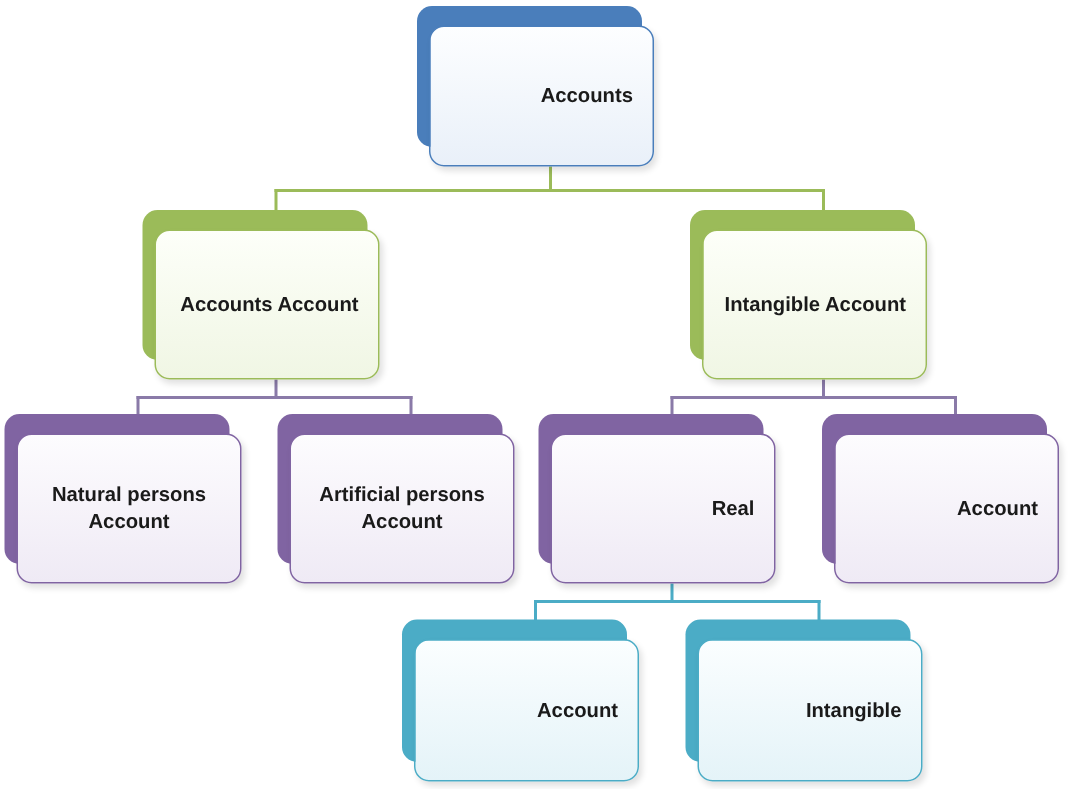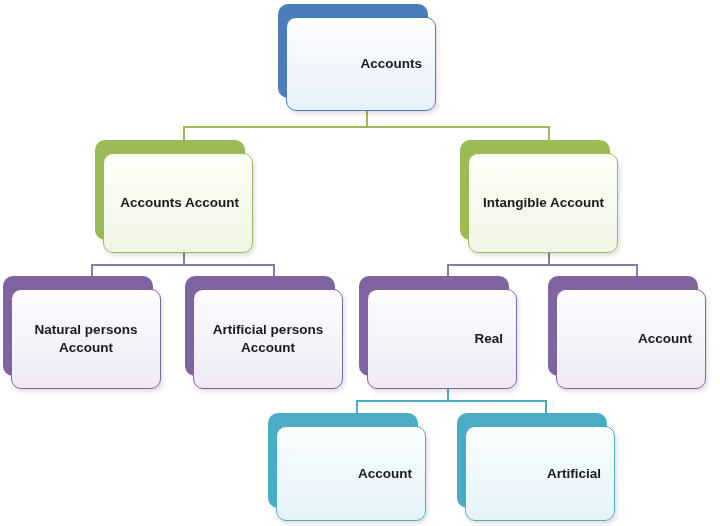--- a/index.html
+++ b/index.html
@@ -141,17 +141,17 @@
   <div class="node lvl4 t-teal" style="left:268px; top:413px;">
     <div class="back"></div>
     <div class="front">
       <span class="label">Account</span>
     </div>
   </div>
 
   <div class="node lvl4 t-teal" style="left:457px; top:413px;">
     <div class="back"></div>
     <div class="front">
-      <span class="label">Artificial</span>
+      <span class="label">Intangible</span>
     </div>
   </div>
 
 </div>
 
 </body></html>

